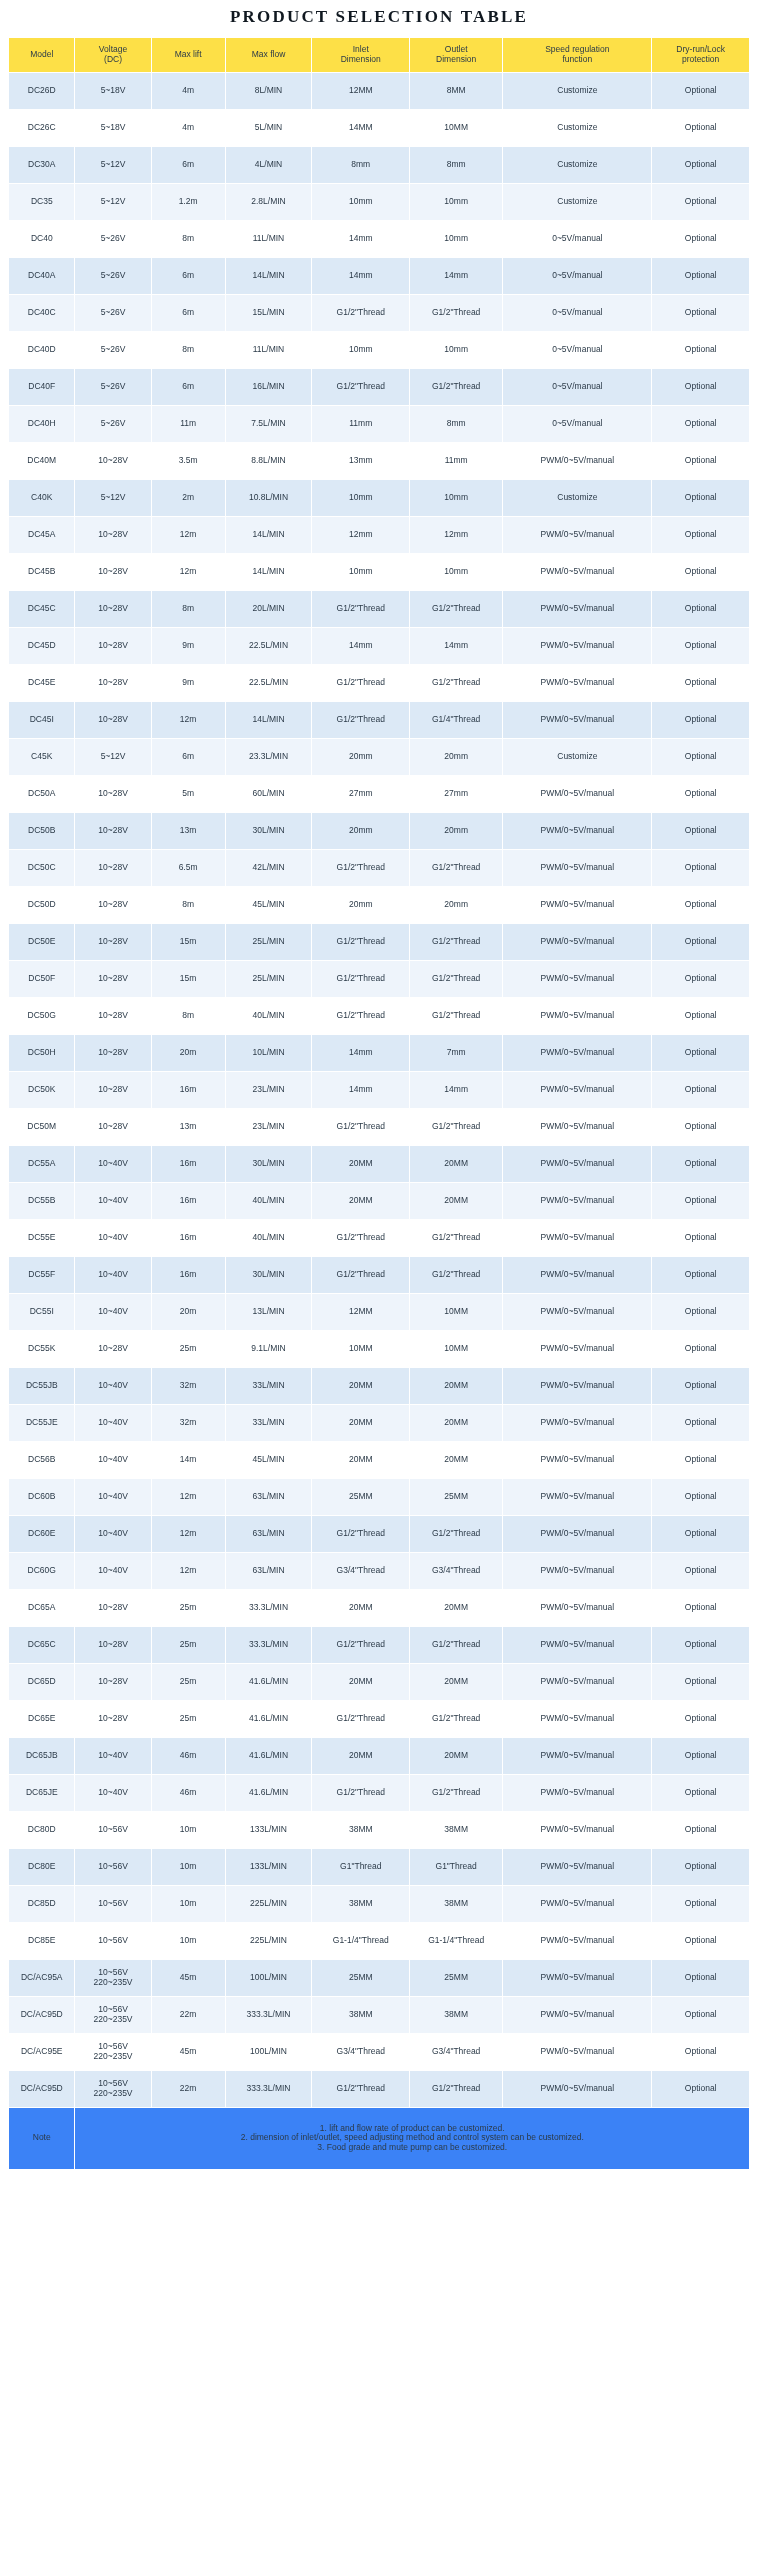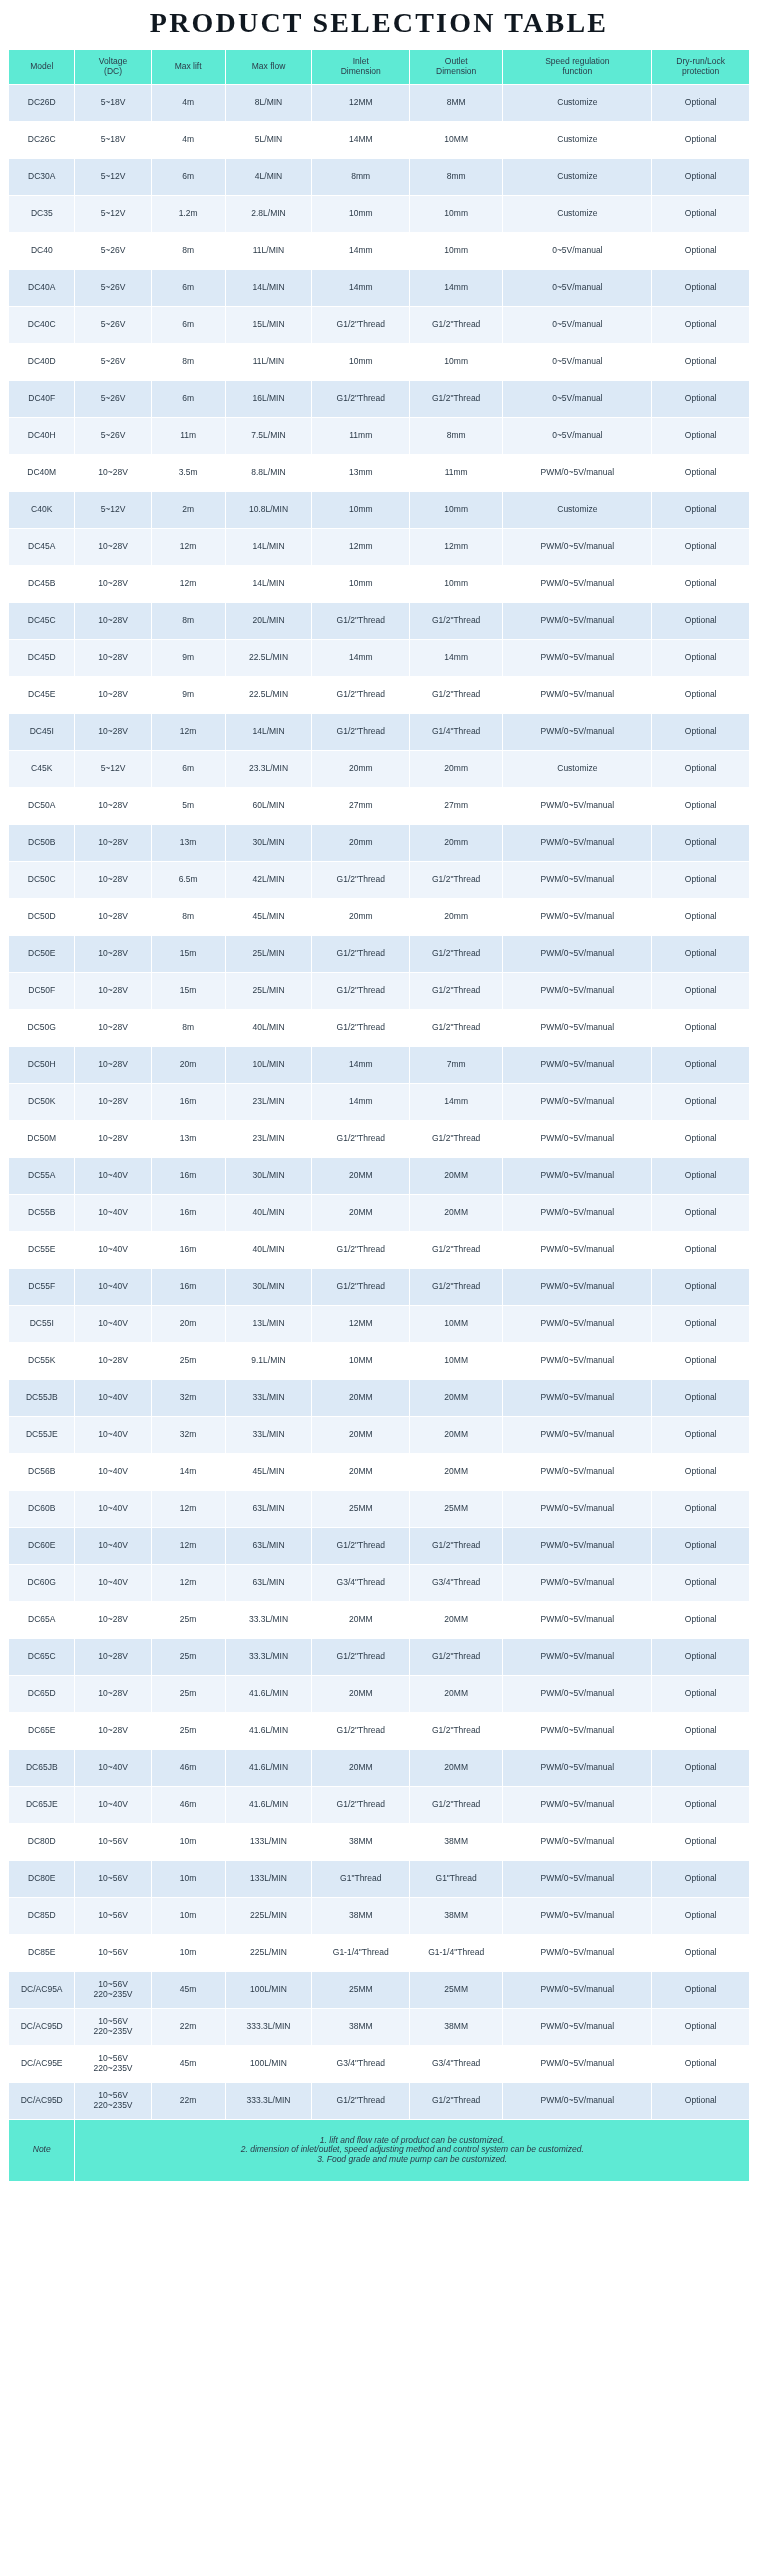--- a/index.html
+++ b/index.html
@@ -17,21 +17,21 @@
   .page {
     width: 758px;
     height: 2576px;
     position: relative;
     box-sizing: border-box;
     padding: 0 8px;
   }
   .title {
     text-align: center;
     font-family: "Liberation Serif", serif;
-    font-size: 28px;
+    font-size: 17px;
     font-weight: bold;
     letter-spacing: 2.2px;
     color: #101820;
     padding: 8px 0 10px 0;
     line-height: 1.1;
   }
   table.pst {
     width: 742px;
     border-collapse: collapse;
     table-layout: fixed;
@@ -41,37 +41,36 @@
     border: 1px solid #ffffff;
     text-align: center;
     vertical-align: middle;
     font-size: 8.5px;
     color: #2b3a48;
     padding: 0;
     line-height: 1.15;
     word-wrap: break-word;
   }
   thead th {
-    background: #5eead4;
+    background: #fde047;
     color: #ffffff;
     font-size: 8.7px;
     font-weight: normal;
     height: 34px;
     padding: 2px 1px;
   }
   tbody tr { height: 37px; }
   tbody tr.band-a td { background: #dce9f6; }
   tbody tr.band-b td { background: #eef4fb; }
   tbody tr.band-c td { background: #ffffff; }
   td.model { font-weight: normal; }
   .notes-row td {
-    background: #5eead4;
+    background: #3b82f6;
     height: 61px;
     font-size: 8.3px;
-    font-style: italic;
   }
   .notes-label {
     width: 62px;
   }
   .notes-body {
     text-align: left;
     padding: 5px 8px;
     line-height: 1.65;
   }
   .notes-body div { white-space: nowrap; }

